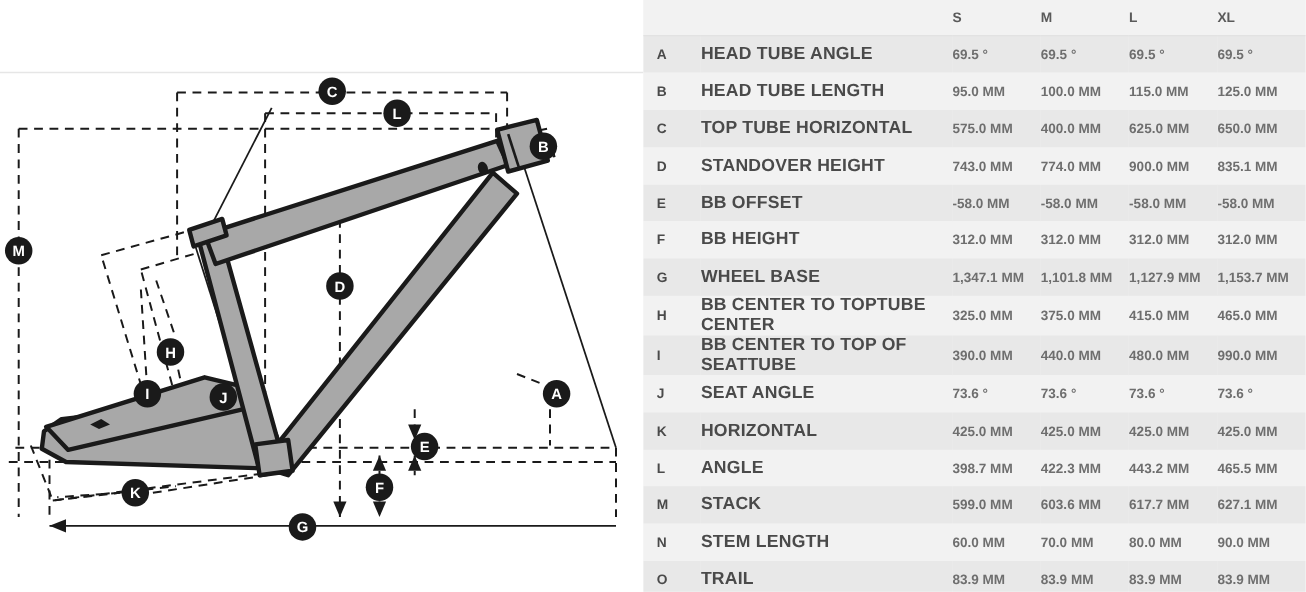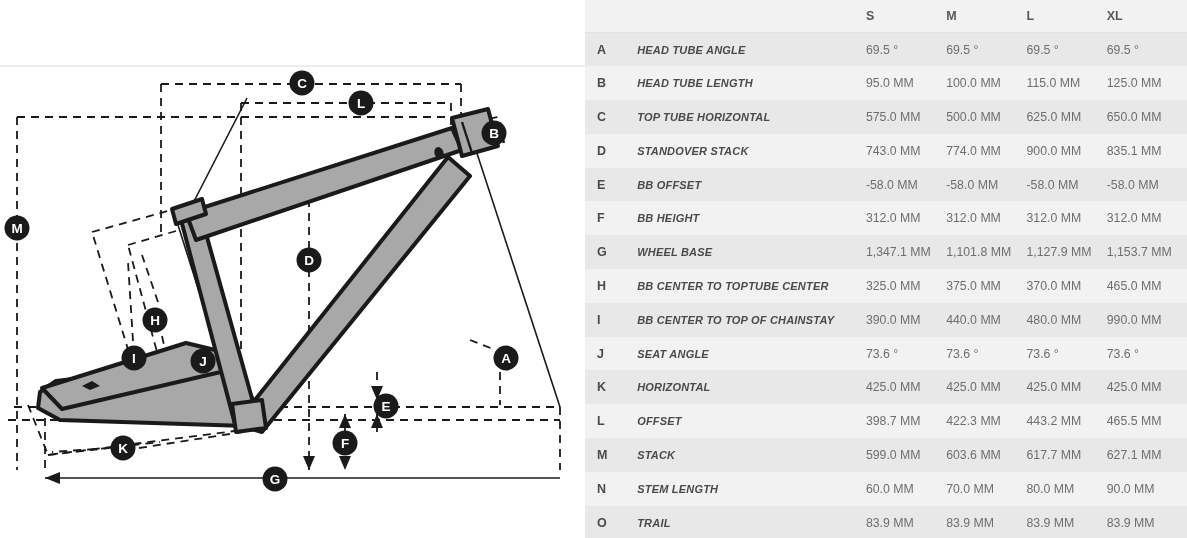--- a/index.html
+++ b/index.html
@@ -21,22 +21,22 @@
   thead th{height:32px;padding:0;background:#f2f2f2;
            font-size:12.5px;font-weight:bold;color:#5a5a5a;
            text-align:left;vertical-align:middle;
            border-bottom:1px solid #e2e2e2;}
   thead th.blank{background:#f2f2f2;}
   tbody tr{height:33.8px;}
   tbody tr.odd{background:#e8e8e8;}
   tbody tr.even{background:#f2f2f2;}
   tbody td{padding:0;vertical-align:middle;font-size:12.5px;color:#585858;}
   td.letter{font-weight:bold;color:#4a4a4a;padding-left:12px;font-size:12.5px;}
-  td.name{font-weight:bold;color:#4a4a4a;letter-spacing:.2px;font-size:11px;font-style:italic;}
-  td.val{color:#6e6e6e;font-size:12.3px;}
+  td.name{font-weight:bold;color:#4a4a4a;letter-spacing:.2px;font-size:16px;}
+  td.val{color:#6e6e6e;font-size:12.3px;font-weight:bold;}
   th.sz{padding-left:0;}
 </style>
 </head>
 <body>
 
 <div id="wrap">
 
   <div id="diagram">
     <svg width="585" height="538" viewBox="0 0 585 538" xmlns="http://www.w3.org/2000/svg">
       <rect x="0" y="0" width="585" height="538" fill="#ffffff"></rect>
@@ -226,27 +226,27 @@
             <td class="name">HEAD TUBE LENGTH</td>
             <td class="val">95.0 MM</td>
             <td class="val">100.0 MM</td>
             <td class="val">115.0 MM</td>
             <td class="val">125.0 MM</td>
           </tr>
           <tr class="odd">
             <td class="letter">C</td>
             <td class="name">TOP TUBE HORIZONTAL</td>
             <td class="val">575.0 MM</td>
-            <td class="val">500.0 MM</td>
+            <td class="val">400.0 MM</td>
             <td class="val">625.0 MM</td>
             <td class="val">650.0 MM</td>
           </tr>
           <tr class="even">
             <td class="letter">D</td>
-            <td class="name">STANDOVER STACK</td>
+            <td class="name">STANDOVER HEIGHT</td>
             <td class="val">743.0 MM</td>
             <td class="val">774.0 MM</td>
             <td class="val">900.0 MM</td>
             <td class="val">835.1 MM</td>
           </tr>
           <tr class="odd">
             <td class="letter">E</td>
             <td class="name">BB OFFSET</td>
             <td class="val">-58.0 MM</td>
             <td class="val">-58.0 MM</td>
@@ -267,26 +267,26 @@
             <td class="val">1,347.1 MM</td>
             <td class="val">1,101.8 MM</td>
             <td class="val">1,127.9 MM</td>
             <td class="val">1,153.7 MM</td>
           </tr>
           <tr class="even">
             <td class="letter">H</td>
             <td class="name">BB CENTER TO TOPTUBE CENTER</td>
             <td class="val">325.0 MM</td>
             <td class="val">375.0 MM</td>
-            <td class="val">370.0 MM</td>
+            <td class="val">415.0 MM</td>
             <td class="val">465.0 MM</td>
           </tr>
           <tr class="odd">
             <td class="letter">I</td>
-            <td class="name">BB CENTER TO TOP OF CHAINSTAY</td>
+            <td class="name">BB CENTER TO TOP OF SEATTUBE</td>
             <td class="val">390.0 MM</td>
             <td class="val">440.0 MM</td>
             <td class="val">480.0 MM</td>
             <td class="val">990.0 MM</td>
           </tr>
           <tr class="even">
             <td class="letter">J</td>
             <td class="name">SEAT ANGLE</td>
             <td class="val">73.6 °</td>
             <td class="val">73.6 °</td>
@@ -296,21 +296,21 @@
           <tr class="odd">
             <td class="letter">K</td>
             <td class="name">HORIZONTAL</td>
             <td class="val">425.0 MM</td>
             <td class="val">425.0 MM</td>
             <td class="val">425.0 MM</td>
             <td class="val">425.0 MM</td>
           </tr>
           <tr class="even">
             <td class="letter">L</td>
-            <td class="name">OFFSET</td>
+            <td class="name">ANGLE</td>
             <td class="val">398.7 MM</td>
             <td class="val">422.3 MM</td>
             <td class="val">443.2 MM</td>
             <td class="val">465.5 MM</td>
           </tr>
           <tr class="odd">
             <td class="letter">M</td>
             <td class="name">STACK</td>
             <td class="val">599.0 MM</td>
             <td class="val">603.6 MM</td>

